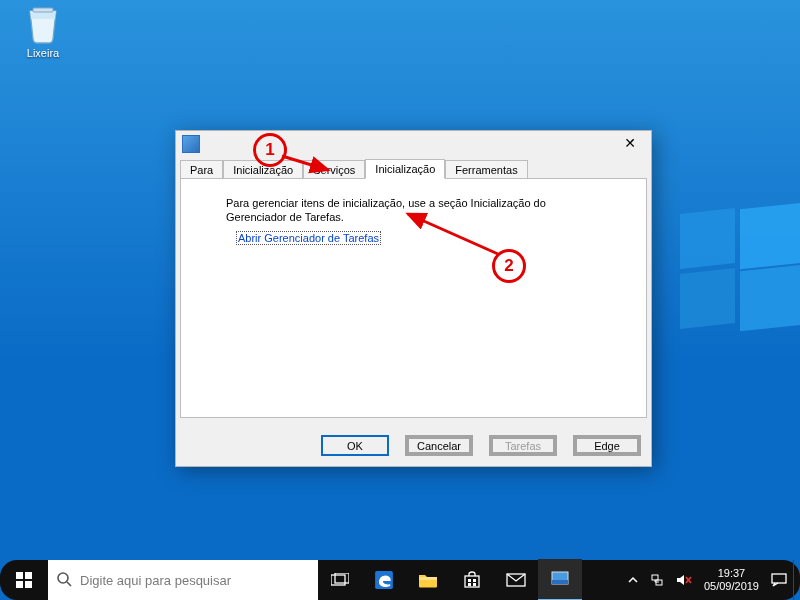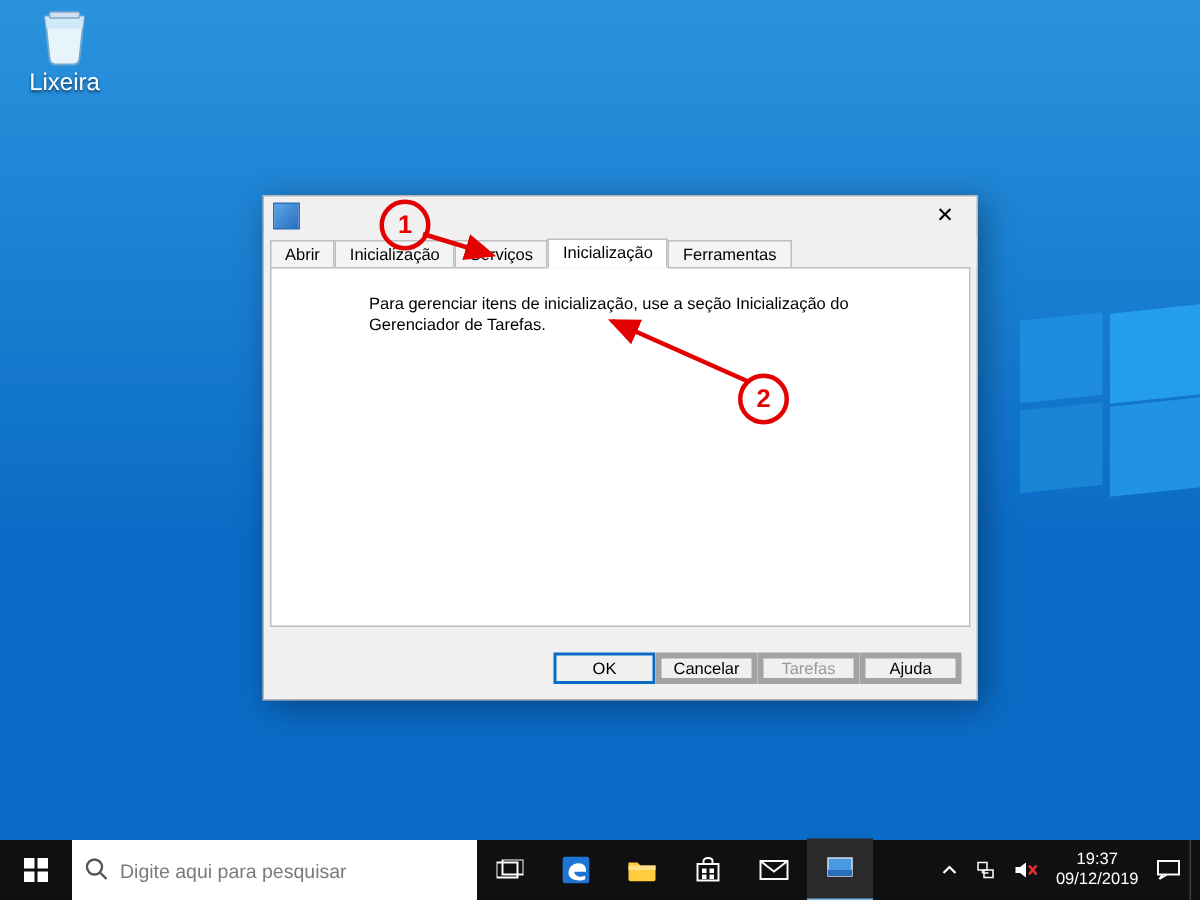--- a/index.html
+++ b/index.html
@@ -5,44 +5,44 @@
   html,body{margin:0;padding:0;width:800px;height:600px;overflow:hidden;font-family:"Segoe UI",Tahoma,sans-serif;font-size:12px;}
   #desktop{position:relative;width:800px;height:600px;background:linear-gradient(180deg,#2a93dd 0%,#0a6bc6 60%,#0a6bc6 100%);}
   
   .winlogo{position:absolute;right:-40px;top:205px;width:160px;height:160px;opacity:.95;}
   .winlogo .sq{position:absolute;width:55px;height:55px;transform:skew(0deg,-6deg);}
   .winlogo .a{left:0;top:6px;background:#1f8ee0;}
   .winlogo .b{left:60px;top:0;width:80px;height:60px;background:#26a0f0;}
   .winlogo .c{left:0;top:66px;background:#1b86d6;}
   .winlogo .d{left:60px;top:62px;width:80px;height:60px;background:#2295e6;}
   
-  .dicon{position:absolute;width:70px;text-align:center;color:#fff;font-size:16px;text-shadow:0 1px 2px rgba(0,0,0,.6);}
+  .dicon{position:absolute;width:70px;text-align:center;color:#fff;font-size:11px;text-shadow:0 1px 2px rgba(0,0,0,.6);}
   .dicon .glyph{width:40px;height:40px;margin:0 auto 2px;display:flex;align-items:center;justify-content:center;}
   .recycle{left:8px;top:5px;}
   .edge{left:8px;top:85px;}
   
   #dialog{position:absolute;left:175px;top:130px;width:475px;height:335px;background:#f0f0f0;border:1px solid rgba(0,0,0,.25);box-shadow:4px 4px 20px rgba(0,0,0,.35);}
   .titlebar{height:26px;display:flex;align-items:center;justify-content:space-between;padding:0 6px;font-size:12px;color:#000;}
   .titlebar .ticon{width:16px;height:16px;margin-right:4px;display:inline-block;background:linear-gradient(135deg,#5aa6e6,#2a6fbf);border:1px solid #2a6fbf;}
   .closex{width:30px;height:20px;text-align:center;line-height:18px;font-size:14px;cursor:pointer;}
   .tabstrip{display:flex;align-items:flex-end;gap:0;background:#f0f0f0;height:21px;padding:0 4px;}
   .tab{padding:3px 9px 3px;font-size:11px;color:#000;border:1px solid #bdbdbd;border-bottom:none;background:#f4f4f4;position:relative;top:1px;cursor:pointer;}
   .tab.sel{background:#fff;border-bottom:1px solid #fff;z-index:2;}
   .tabcontent{margin:0 4px;background:#fff;border:1px solid #bdbdbd;height:238px;position:relative;}
-  .msg{position:absolute;left:65px;top:18px;width:360px;font-size:11px;color:#000;line-height:1.25;}
+  .msg{position:absolute;left:45px;top:18px;width:360px;font-size:11px;color:#000;line-height:1.25;}
   .lnk{display:inline-block;margin-top:6px;margin-left:55px;color:#0645cc;border:1px dotted #555;padding:0 1px;font-size:11px;cursor:pointer;}
-  .btnrow{position:absolute;right:10px;bottom:10px;display:flex;gap:0;}
+  .btnrow{position:absolute;right:10px;bottom:10px;display:flex;gap:16px;}
   .btn{min-width:68px;height:21px;font-size:11px;background:#f0f0f0;border:4px solid #a3a3a3;cursor:pointer;color:#000;}
   .btn.def{border:2px solid #0a6bc6;}
   .btn:disabled{color:#9a9a9a;cursor:default;}
   
   .redcirc{position:absolute;width:28px;height:28px;border:3px solid #e30000;border-radius:50%;color:#e30000;font-size:17px;font-weight:bold;display:flex;align-items:center;justify-content:center;background:rgba(255,255,255,0);}
   .redarrow{position:absolute;}
   
-  #taskbar{position:absolute;left:0;bottom:0;width:800px;height:40px;background:#101010;color:#fff;display:flex;align-items:center;}
+  #taskbar{position:absolute;left:0;bottom:0;width:800px;height:40px;background:#101010;color:#fff;display:flex;align-items:center;border-radius:17px;}
   .start{width:48px;height:40px;display:flex;align-items:center;justify-content:center;cursor:pointer;}
   .start svg{width:16px;height:16px;}
   .search{flex:0 0 270px;height:40px;background:#fff;display:flex;align-items:center;color:#666;cursor:text;}
   .search .sglass{margin:0 8px;color:#444;}
   .search .ph{font-size:13px;color:#7a7a7a;}
   .tbtn{width:44px;height:40px;display:flex;align-items:center;justify-content:center;cursor:pointer;color:#fff;}
   .tbtn.act{background:#2a2a2a;border-bottom:2px solid #76b9ed;}
   .tray{margin-left:auto;display:flex;align-items:center;height:40px;}
   .tray .ti{padding:0 6px;height:40px;display:flex;align-items:center;cursor:pointer;font-size:12px;color:#fff;}
   .clk{text-align:center;font-size:11px;line-height:1.15;padding:0 6px;cursor:pointer;}
@@ -71,35 +71,36 @@
 
 
   <div id="dialog">
     <div class="titlebar">
       <span style="display:flex;align-items:center;">
           <span class="ticon"></span>
         </span>
       <span class="closex">✕</span>
     </div>
     <div class="tabstrip">
-      <div class="tab">Abrir</div>
+      <div class="tab">Para</div>
       <div class="tab">Inicialização</div>
       <div class="tab">Serviços</div>
       <div class="tab sel">Inicialização</div>
       <div class="tab">Ferramentas</div>
     </div>
     <div class="tabcontent">
       <div class="msg">Para gerenciar itens de inicialização, use a seção Inicialização do Gerenciador de Tarefas.</div>
       <div style="height:46px;"></div>
+      <a class="lnk">Abrir Gerenciador de Tarefas</a>
     </div>
     <div class="btnrow">
       <button class="btn def">OK</button>
       <button class="btn">Cancelar</button>
       <button class="btn" disabled="">Tarefas</button>
-      <button class="btn">Ajuda</button>
+      <button class="btn">Edge</button>
     </div>
   </div>
 
   <div class="redcirc" style="left:253px;top:133px;">
       <span>1</span>
     </div>
   <svg class="redarrow" style="left:280px;top:152px;" width="60" height="26">
     <defs>
         <marker id="ah1" markerWidth="8" markerHeight="8" refX="6" refY="3" orient="auto">
           <path d="M0,0 L7,3 L0,6 z" fill="#e30000"></path>
@@ -194,21 +195,21 @@
       </div>
       <div class="ti" style="position:relative;">
         <svg width="16" height="14" viewBox="0 0 16 14">
             <path d="M1 5h3l4-3v10l-4-3H1z" fill="#fff"></path>
             <line x1="10" y1="4" x2="15" y2="10" stroke="#e03030" stroke-width="1.8"></line>
             <line x1="15" y1="4" x2="10" y2="10" stroke="#e03030" stroke-width="1.8"></line>
           </svg>
       </div>
       <div class="clk">
         <div>19:37</div>
-        <div>09/12/2019</div>
+        <div>05/09/2019</div>
       </div>
       <div class="ti">
         <svg width="16" height="14" viewBox="0 0 16 14">
             <rect x="1" y="1" width="14" height="9" fill="none" stroke="#fff" stroke-width="1.3"></rect>
             <path d="M4 10l-2 3 5-3" fill="none" stroke="#fff" stroke-width="1.3"></path>
           </svg>
       </div>
       <div style="width:6px;height:40px;border-left:1px solid #404040;"></div>
     </div>
   </div>

